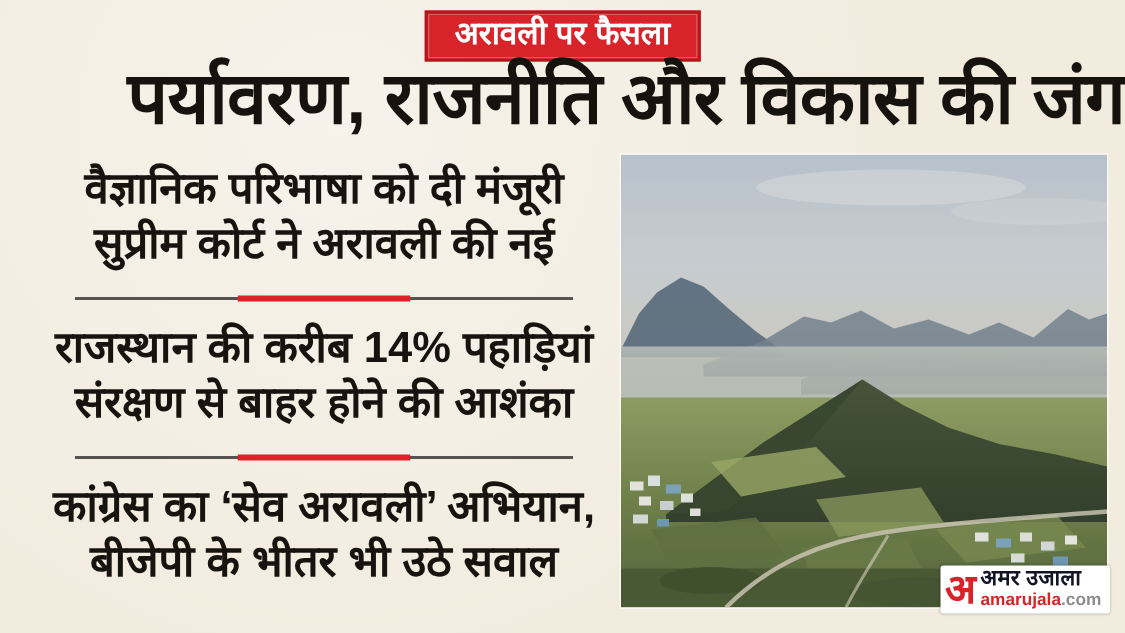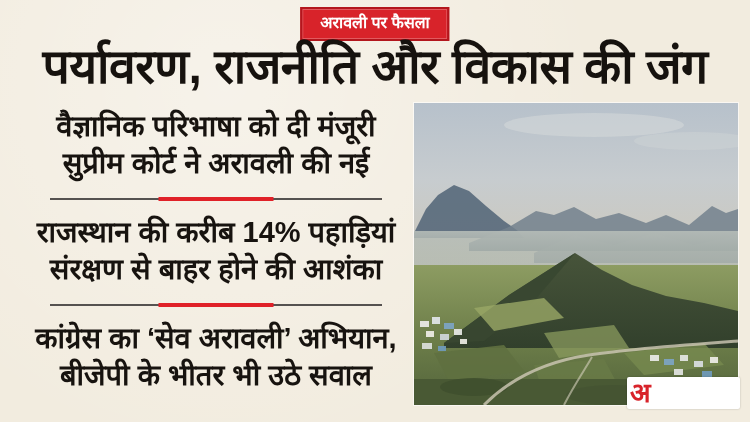--- a/index.html
+++ b/index.html
@@ -17,32 +17,32 @@
       #f2ecdf;
   }
   
   .badge {
     position: absolute;
     top: 7px; left: 50%; transform: translateX(-50%);
     background: #d8232a;
     border: 2px solid #b3161d;
     border-radius: 0;
     color: #ffffff;
-    font-size: 16px;
+    font-size: 21px;
     font-weight: 800;
     padding: 2px 18px 4px 18px;
     line-height: 24px;
     white-space: nowrap;
     box-shadow: inset 0 0 0 1px rgba(255,255,255,0.25);
   }
   
   .headline {
     position: absolute;
     top: 36px; left: 0; right: 0;
-    text-align: center;
+    text-align: right;
     font-size: 48px;
     font-weight: 800;
     color: #16120e;
     letter-spacing: -0.5px;
     line-height: 62px;
     white-space: nowrap;
   }
   
   .points {
     position: absolute;
@@ -228,15 +228,19 @@
         <rect x="280" y="258" width="9" height="6" fill="#d8dcde"></rect>
         <rect x="296" y="254" width="8" height="6" fill="#ebebe4"></rect>
         <rect x="260" y="266" width="9" height="6" fill="#dfe1dd"></rect>
         <rect x="288" y="268" width="10" height="6" fill="#6f9ab8"></rect>
       </g>
     </svg>
   </div>
 
   <div class="logo">
     <span class="logo-symbol">अ</span>
+    <span class="logo-text">
+      <span class="logo-hindi">अमर उजाला</span>
+      <span class="logo-domain"><span class="red">amarujala</span><span class="gray">.com</span></span>
+    </span>
   </div>
 
 </div>
 
 </body></html>

